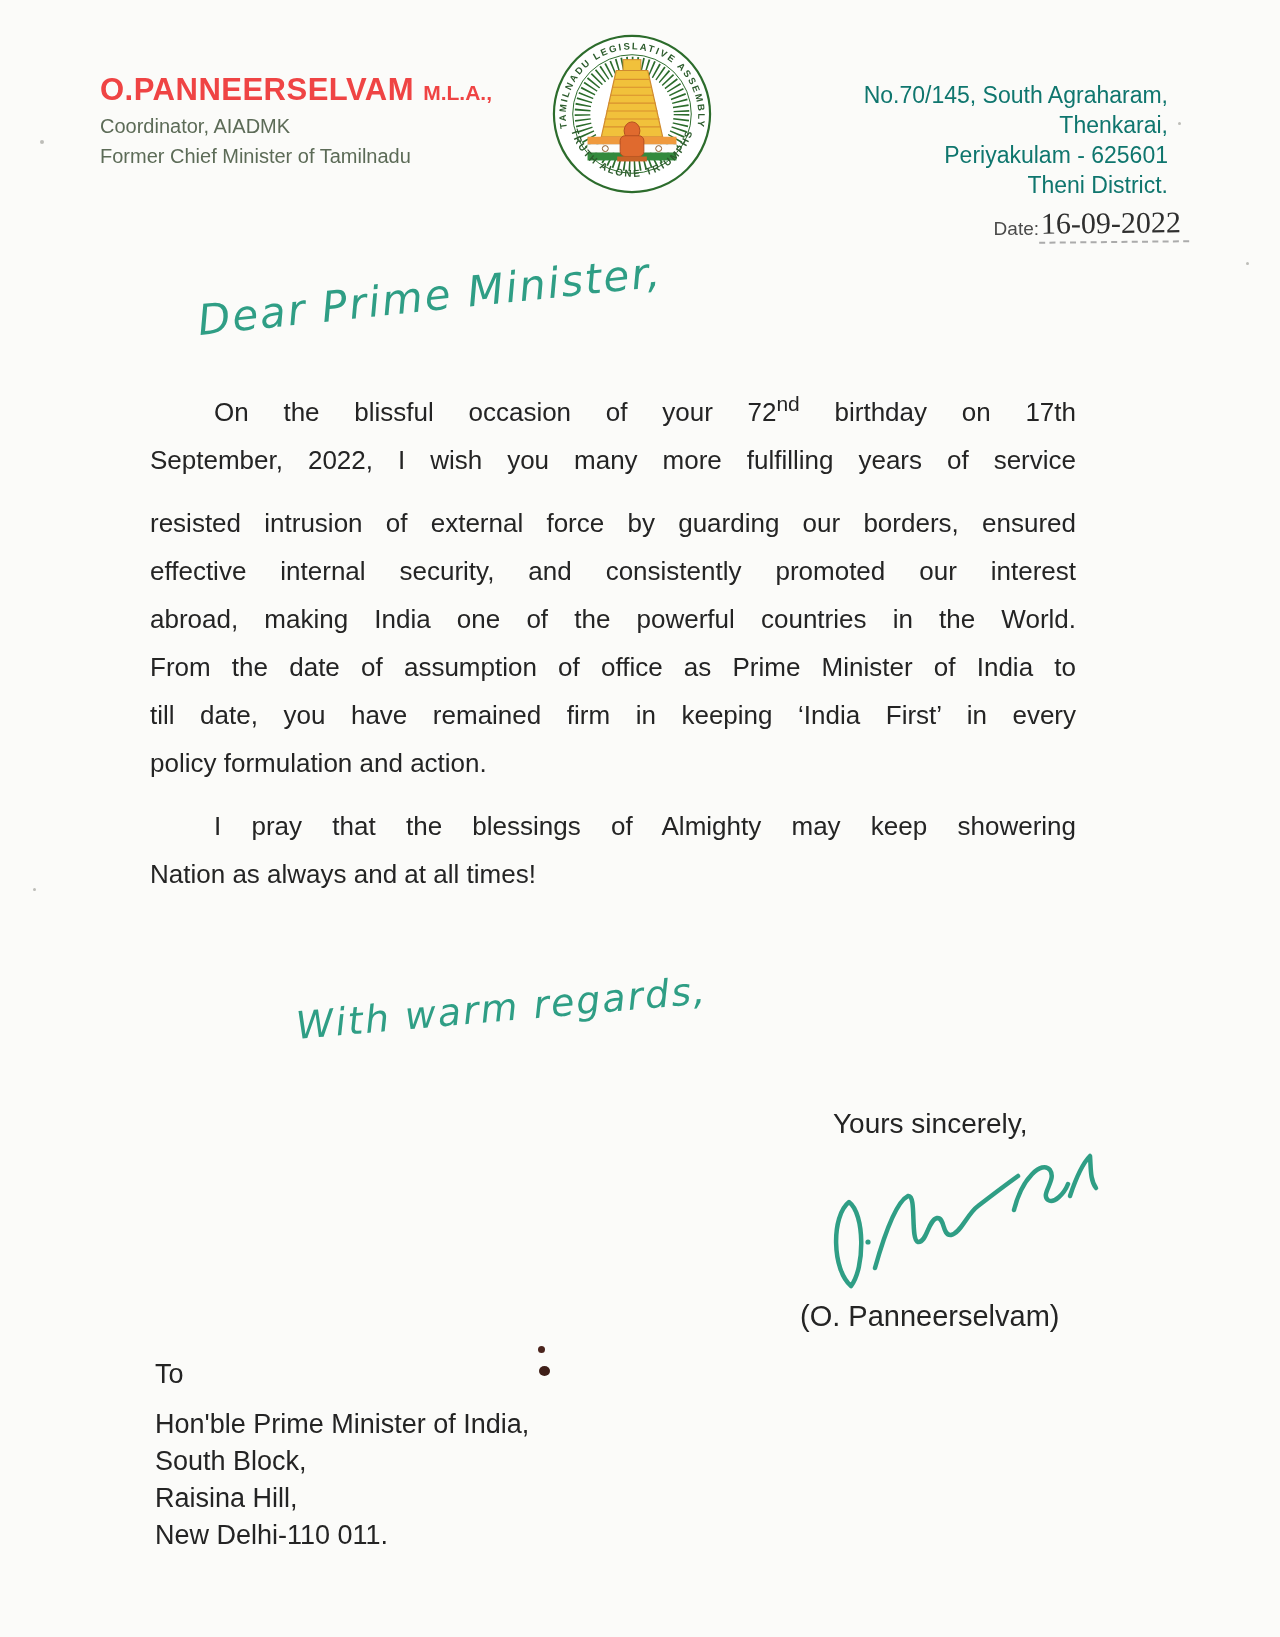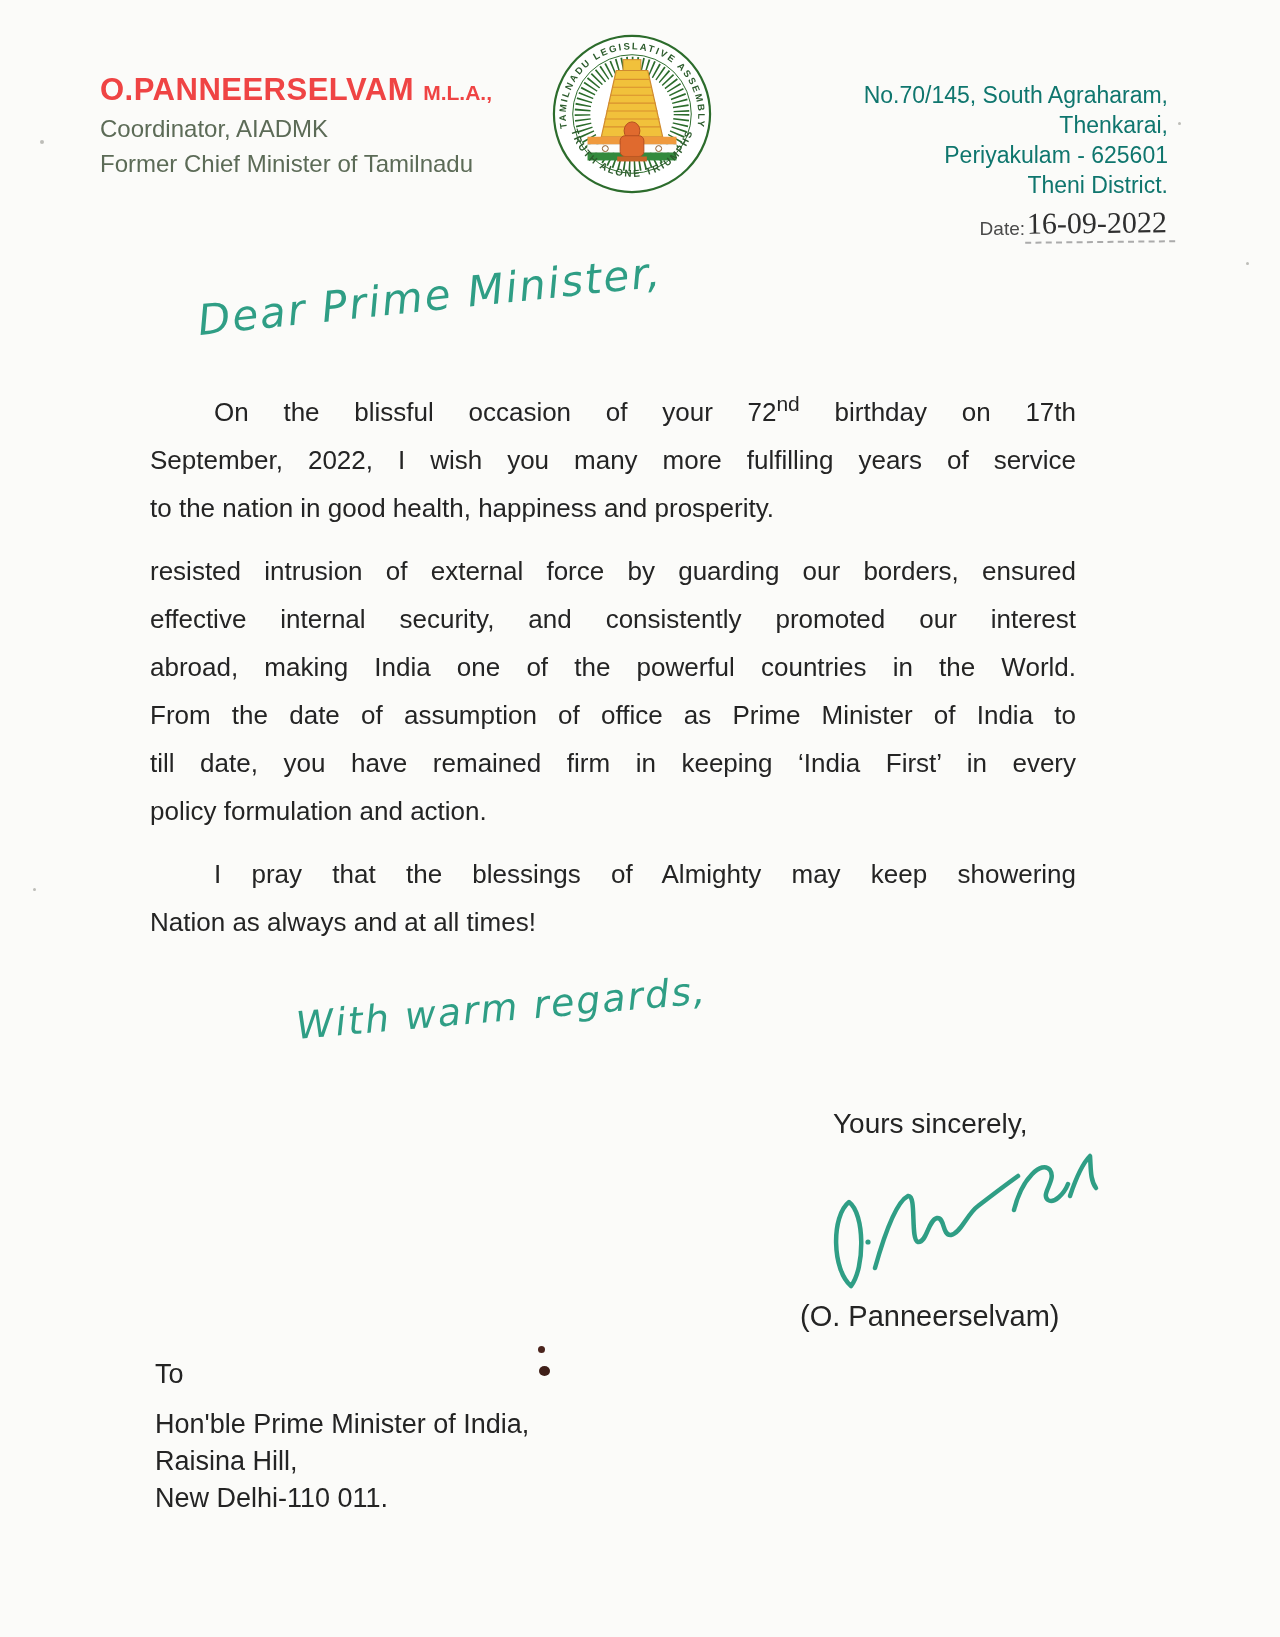--- a/index.html
+++ b/index.html
@@ -5,28 +5,28 @@
   * { margin:0; padding:0; box-sizing:border-box; }
   body { background:#e9e9e7; font-family:"Liberation Sans", sans-serif; }
   .page {
     position:relative; width:1280px; height:1637px; margin:0 auto;
     background:#fbfbf9; overflow:hidden; color:#242424;
   }
   
   .sender { position:absolute; left:100px; top:72px; }
   .sender-name { font-size:31px; font-weight:bold; color:#ef4444; letter-spacing:.5px; }
   .sender-name .mla { font-size:21px; letter-spacing:0; }
-  .sender-line { font-size:24px; color:#5c6b57; margin-top:7px; }
+  .sender-line { font-size:20px; color:#5c6b57; margin-top:7px; }
 
   .emblem { position:absolute; left:548px; top:30px; width:168px; height:168px; }
 
   .addr { position:absolute; top:80px; right:112px; text-align:right;
           font-size:23px; color:#0f766e; line-height:30px; }
 
-  .date-row { position:absolute; top:206px; right:105px; display:flex; align-items:flex-end;text-align:center; }
+  .date-row { position:absolute; top:206px; right:91px; display:flex; align-items:flex-end;text-align:center; }
   .date-label { font-size:19px; color:#4a4a4a; padding-bottom:3px; }
   .date-value { font-family:"Liberation Serif", serif; font-size:30px; color:#2f2f2f;
                 border-bottom:2px dashed #ababab; padding:0 8px 1px 2px;
                 transform:rotate(-.6deg); }
 
   
   .handwrite { font-family:"DejaVu Sans", sans-serif; font-style:italic;
                color:#2f9e85; letter-spacing:2px; }
   .greeting { position:absolute; left:198px; top:296px; font-size:42px;
               transform:rotate(-6deg); transform-origin:left center; }
@@ -137,21 +137,20 @@
     <span class="date-label">Date:</span>
     <span class="date-value">16-09-2022</span>
   </div>
 
   <div class="greeting handwrite">Dear Prime Minister,</div>
 
   <div class="body-block">
       <div class="paragraph">
         <div class="jline first">On the blissful occasion of your 72<sup>nd</sup> birthday on 17th</div>
         <div class="jline">September, 2022, I wish you many more fulfilling years of service</div>
-        <div class="jline last">to the nation in good health, happiness and prosperity.</div>
       </div>
       <div class="paragraph">
         <div class="jline">resisted intrusion of external force by guarding our borders, ensured</div>
         <div class="jline">effective internal security, and consistently promoted our interest</div>
         <div class="jline">abroad, making India one of the powerful countries in the World.</div>
         <div class="jline">From the date of assumption of office as Prime Minister of India to</div>
         <div class="jline">till date, you have remained firm in keeping ‘India First’ in every</div>
         <div class="jline last">policy formulation and action.</div>
       </div>
       <div class="paragraph">
@@ -172,20 +171,21 @@
       <path d="M 252,62 C 258,44 264,30 272,22 C 273,34 272,46 278,54"></path>
     </g>
     <circle cx="50" cy="108" r="2.6" fill="#2f9e85"></circle>
   </svg>
 
   <div class="sig-name">(O. Panneerselvam)</div>
 
   <div class="recipient">
     <div class="to">To</div>
     <div class="rline">Hon'ble Prime Minister of India,</div>
+    <div class="rline">South Block,</div>
     <div class="rline">Raisina Hill,</div>
     <div class="rline">New Delhi-110 011.</div>
   </div>
 
   <div class="blot blot1"></div>
   <div class="blot blot2"></div>
   <div class="speck s1"></div>
   <div class="speck s2"></div>
   <div class="speck s3"></div>
   <div class="speck s4"></div>

